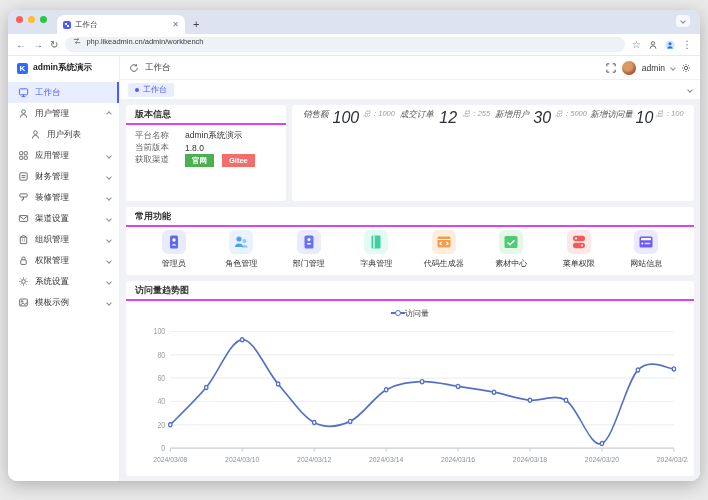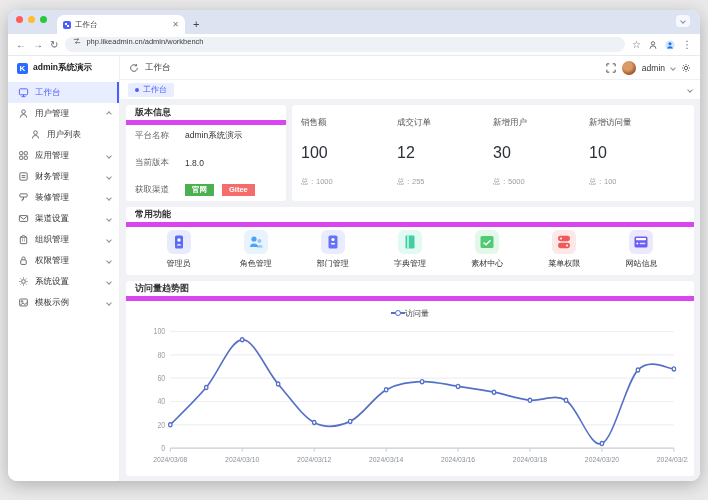--- a/index.html
+++ b/index.html
@@ -49,32 +49,32 @@
   .avatar { width:14px; height:14px; border-radius:50%; background:radial-gradient(circle at 40% 35%, #d99a66 0 35%, #a5542b 70%, #7c3a1d); }
   .uname { font-size:8.5px; color:#333; }
   .hico { color:#555; display:flex; }
   .apptabs { height:20px; background:#fff; border-bottom:1px solid #eef0f4; display:flex; align-items:center; padding:0 8px; flex:none; }
   .tabchip { height:14px; background:#e8edff; color:#4a5dff; border-radius:2px; font-size:8px; display:flex; align-items:center; gap:4px; padding:0 7px; }
   .tabchip .dot { width:4px; height:4px; border-radius:50%; background:#4a5dff; }
   
   .content { flex:1; background:#f1f2f5; padding:5px 6px; display:flex; flex-direction:column; gap:6px; min-height:0; }
   .card { background:#fff; border-radius:3px; }
   .row1 { display:flex; gap:6px; height:96px; flex:none; }
-  .card-title { height:20px; display:flex; align-items:center; gap:8px; padding:0 9px; border-bottom:5px solid #d946ef; }
+  .card-title { height:20px; display:flex; align-items:center; gap:8px; padding:0 9px; border-bottom:2px solid #d946ef; }
   .ct-text { font-size:9px; color:#333; font-weight:bold; }
   .ct-sub { font-size:7.5px; color:#9aa0a8; }
   .vcard { width:160px; flex:none; display:flex; flex-direction:column; }
-  .vcard-body { padding:5px 9px; display:flex; flex-direction:column; justify-content:space-between; flex:1; }
+  .vcard-body { padding:5px 9px; display:flex; flex-direction:column; justify-content:flex-start; flex:1; }
   .vrow { display:flex; align-items:center; gap:8px; }
   .vlabel { font-size:8.5px; color:#666; width:42px; flex:none; }
   .vvalue { font-size:8.5px; color:#333; }
   .vbtn { font-size:7.5px; color:#fff; border:none; border-radius:0; padding:2.5px 7px; line-height:1;font-weight:bold; }
   .tcard { flex:1; display:flex; flex-direction:column; min-width:0; }
   .stats { flex:1; display:flex; padding:4px 9px 6px; }
-  .stat { flex:1; display:flex; flex-direction:column; justify-content:space-around; }
+  .stat { flex:1; display:flex; flex-direction:row; justify-content:space-around;font-style:italic; }
   .s-label { font-size:8.5px; color:#555; }
   .s-value { font-size:16px; color:#2b2f36; font-weight:500; }
   .s-total { font-size:7.5px; color:#9aa0a8; }
   .fcard { height:68px; flex:none; display:flex; flex-direction:column; }
   .fitems { flex:1; display:flex; align-items:center; padding:2px 14px 6px; }
   .fitem { flex:1; display:flex; flex-direction:column; align-items:center; gap:4px; cursor:pointer; }
   .ftile { width:24px; height:24px; border-radius:6px; display:flex; align-items:center; justify-content:center; }
   .flabel { font-size:8px; color:#333; white-space:nowrap; }
   .ccard { flex:1; display:flex; flex-direction:column; min-height:0; }
   .legend { height:18px; display:flex; align-items:center; justify-content:center; flex:none; margin-top:3px; }
@@ -375,20 +375,30 @@
                 <span class="flabel">部门管理</span>
               </div>
               <div class="fitem">
                 <span class="ftile" style="background: rgb(227, 249, 243);">
                   <svg width="20" height="20" viewBox="0 0 20 20">
                     <rect x="5.5" y="3.5" width="9" height="13" rx="1.3" fill="#3ecfa3"></rect>
                     <path d="M8 3.5 V16.5" stroke="#fff" stroke-width="1.2"></path>
                   </svg>
                 </span>
                 <span class="flabel">字典管理</span>
+              </div>
+              <div class="fitem">
+                <span class="ftile" style="background: rgb(253, 238, 224);">
+                  <svg width="20" height="20" viewBox="0 0 20 20">
+                    <rect x="3.5" y="4.5" width="13" height="11" rx="1.5" fill="#f49b4c"></rect>
+                    <path d="M3.5 7.5 H16.5" stroke="#fff" stroke-width="1"></path>
+                    <path d="M7.5 10 L6 11.5 L7.5 13 M12.5 10 L14 11.5 L12.5 13" stroke="#fff" stroke-width="1.2" fill="none"></path>
+                  </svg>
+                </span>
+                <span class="flabel">代码生成器</span>
               </div>
               <div class="fitem">
                 <span class="ftile" style="background: rgb(228, 248, 234);">
                   <svg width="20" height="20" viewBox="0 0 20 20">
                     <rect x="3.5" y="4" width="13" height="12" rx="1.6" fill="#4ecb73"></rect>
                     <path d="M6.5 10.5 L9 12.8 L13.5 8.2" stroke="#fff" stroke-width="1.4" fill="none"></path>
                   </svg>
                 </span>
                 <span class="flabel">素材中心</span>
               </div>

